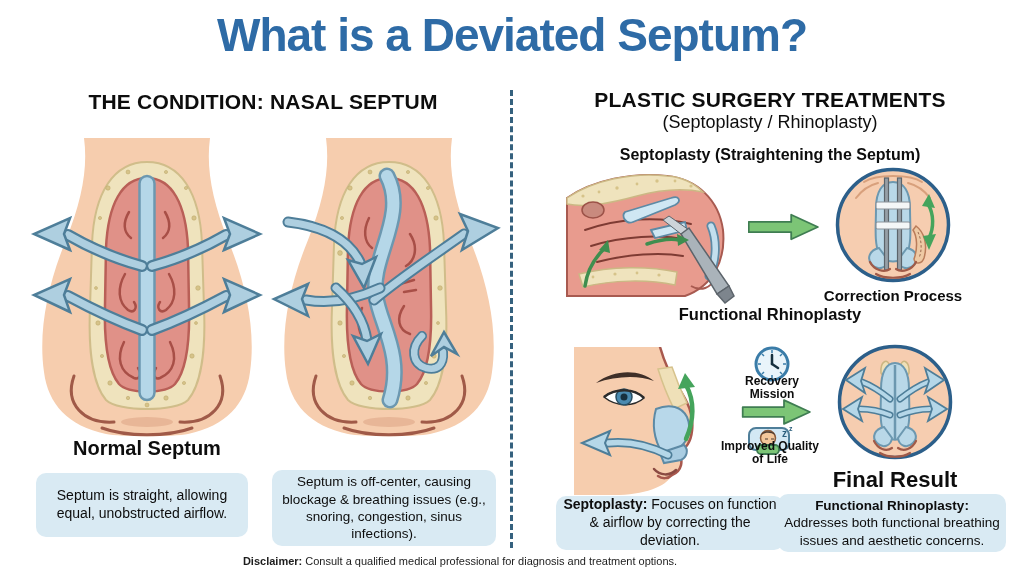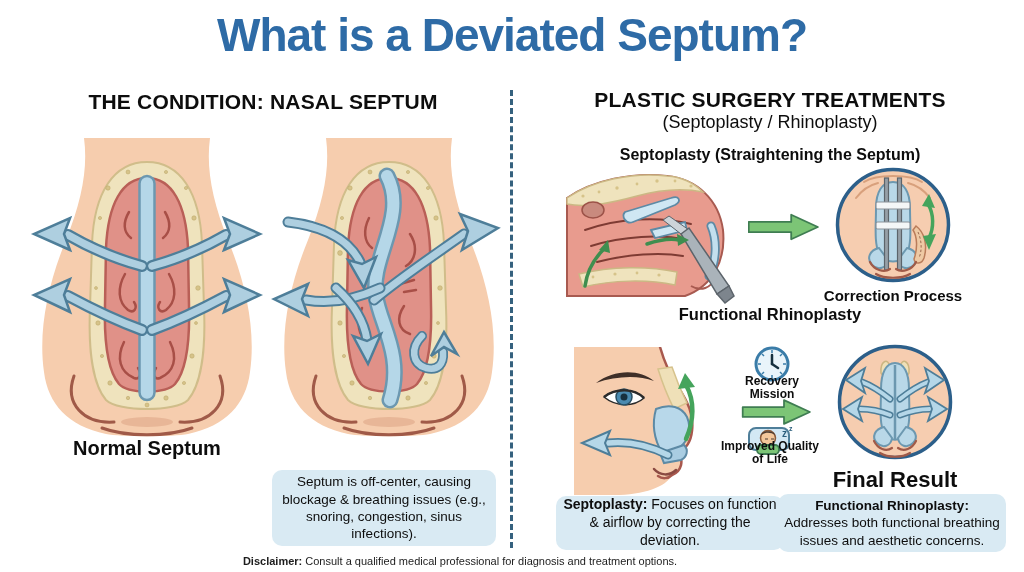--- a/index.html
+++ b/index.html
@@ -122,20 +122,23 @@
       <polygon points="83,198 98,226 111,196 97,203" fill="#aecfe0" stroke="#4e7e99" stroke-width="2.5"></polygon>
       <path d="M152,198 C140,210 142,226 156,230 C168,233 174,226 173,214" stroke="#4e7e99" stroke-width="10" fill="none"></path>
       <path d="M152,198 C140,210 142,226 156,230 C168,233 174,226 173,214" stroke="#aecfe0" stroke-width="6.5" fill="none"></path>
       <polygon points="161,218 174,194 187,216 174,209" fill="#aecfe0" stroke="#4e7e99" stroke-width="2.5"></polygon>
     </g>
   </svg>
 
   <div class="abs fig-label ctr" style="left:28px;top:437px;width:238px;">Normal Septum</div>
   <div class="abs fig-label ctr" style="left:270px;top:437px;width:238px;margin-top:36px;">Deviated Septum</div>
 
+  <div class="abs info-box" style="left:36px;top:473px;width:212px;height:64px;font-size:14px;padding:6px 8px;">
+    <span>Septum is straight, allowing equal, unobstructed airflow.</span>
+  </div>
   <div class="abs info-box" style="left:272px;top:470px;width:224px;height:76px;font-size:13.5px;padding:14px 6px;">
     <span>Septum is off-center, causing blockage &amp; breathing issues (e.g., snoring, congestion, sinus infections).</span>
   </div>
 
   <div class="abs ctr" style="left:530px;top:88px;width:480px;line-height:1.12;">
     <div class="sec-header">PLASTIC SURGERY TREATMENTS</div>
     <div class="sub-header">(Septoplasty / Rhinoplasty)</div>
   </div>
 
   <div class="abs step-title ctr" style="left:530px;top:146px;width:480px;">Septoplasty (Straightening the Septum)</div>

